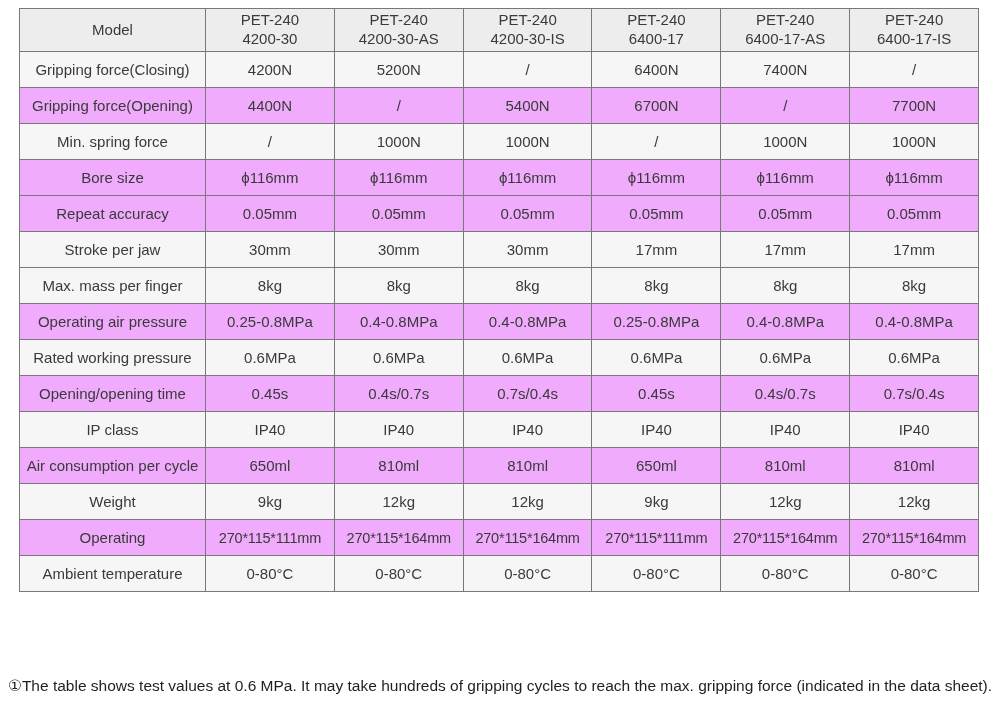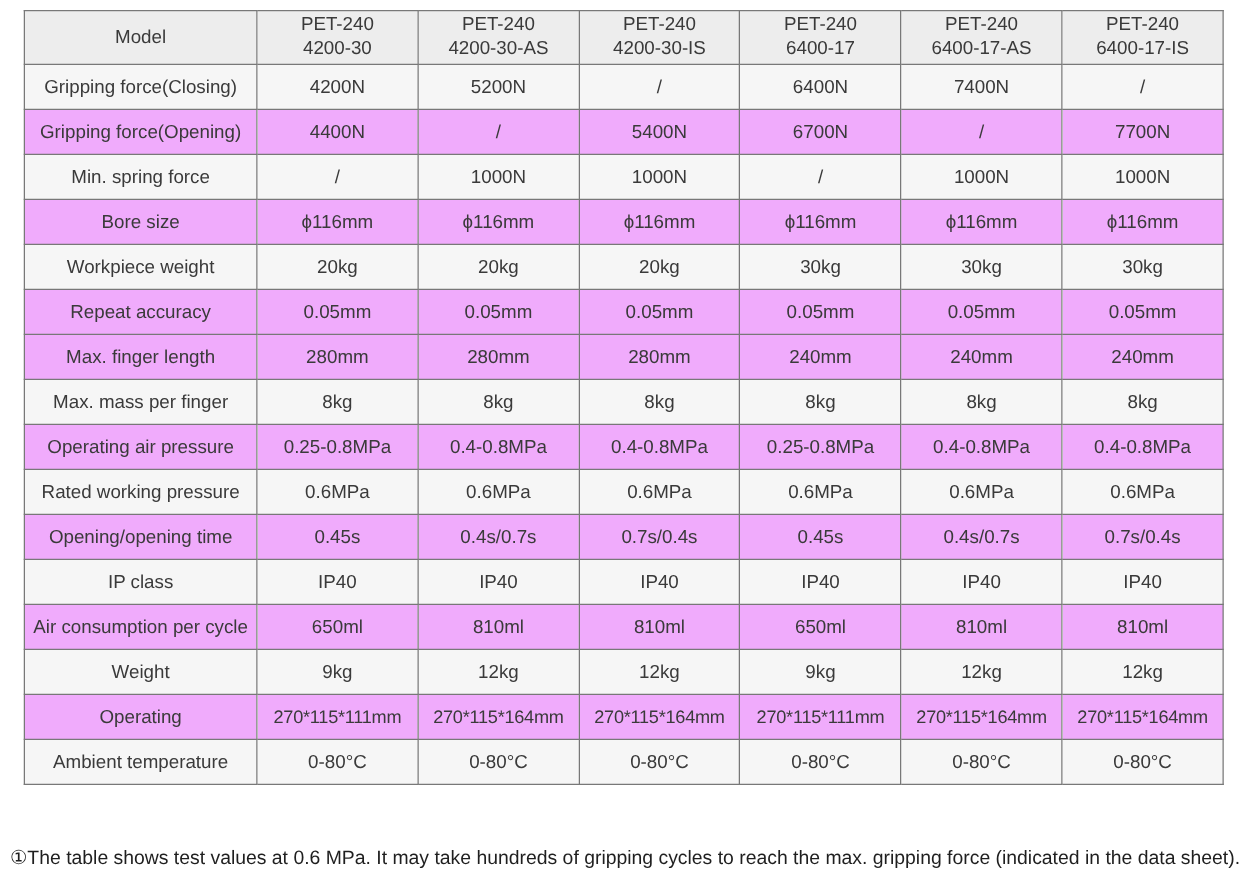--- a/index.html
+++ b/index.html
@@ -119,46 +119,37 @@
         </tr>
         <tr class="even">
           <td class="label">Bore size</td>
           <td>ϕ116mm</td>
           <td>ϕ116mm</td>
           <td>ϕ116mm</td>
           <td>ϕ116mm</td>
           <td>ϕ116mm</td>
           <td>ϕ116mm</td>
         </tr>
-        <tr class="odd">
-          <td class="label">Workpiece weight</td>
-          <td>20kg</td>
-          <td>20kg</td>
-          <td>20kg</td>
-          <td>30kg</td>
-          <td>30kg</td>
-          <td>30kg</td>
-        </tr>
         <tr class="even">
           <td class="label">Repeat accuracy</td>
           <td>0.05mm</td>
           <td>0.05mm</td>
           <td>0.05mm</td>
           <td>0.05mm</td>
           <td>0.05mm</td>
           <td>0.05mm</td>
         </tr>
-        <tr class="even">
-          <td class="label">Max. finger length</td>
-          <td>280mm</td>
-          <td>280mm</td>
-          <td>280mm</td>
-          <td>240mm</td>
-          <td>240mm</td>
-          <td>240mm</td>
+        <tr class="odd">
+          <td class="label">Stroke per jaw</td>
+          <td>30mm</td>
+          <td>30mm</td>
+          <td>30mm</td>
+          <td>17mm</td>
+          <td>17mm</td>
+          <td>17mm</td>
         </tr>
         <tr class="odd">
           <td class="label">Max. mass per finger</td>
           <td>8kg</td>
           <td>8kg</td>
           <td>8kg</td>
           <td>8kg</td>
           <td>8kg</td>
           <td>8kg</td>
         </tr>

